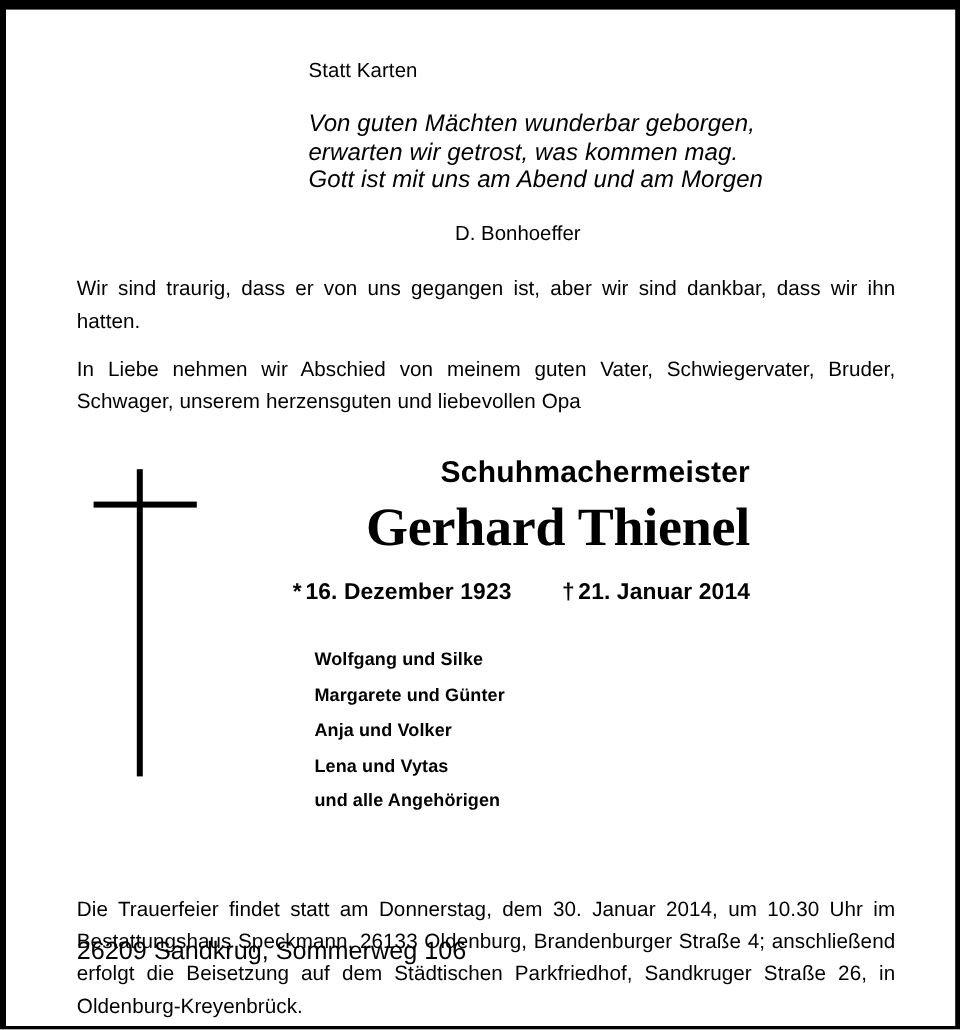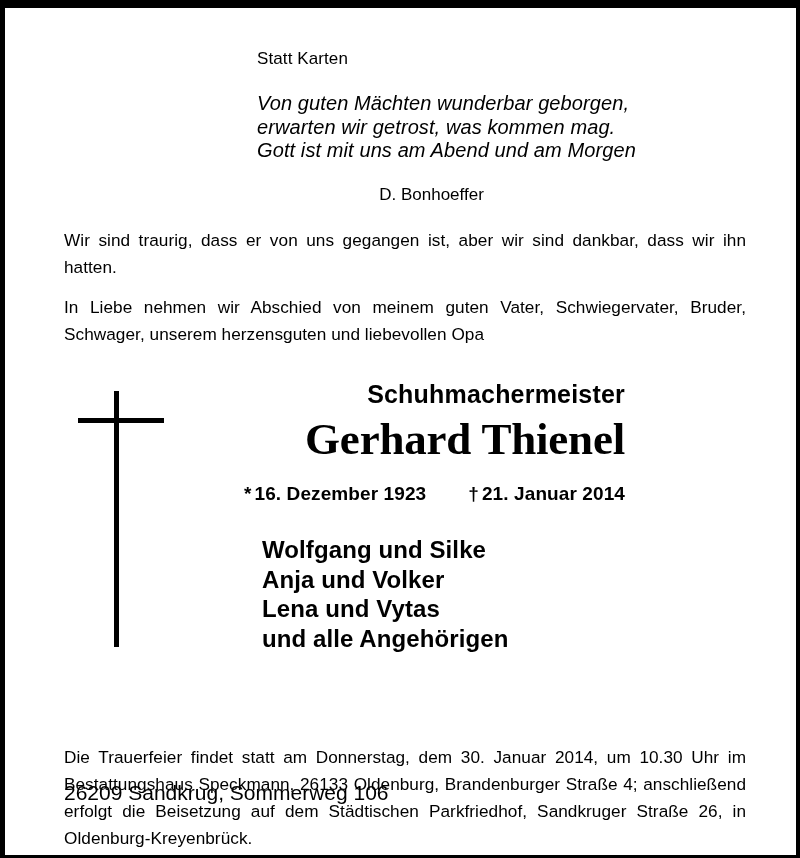--- a/index.html
+++ b/index.html
@@ -136,21 +136,21 @@
     line-height: 25px;
     letter-spacing: 0.1px;
   }
   .date-birth { margin-right: 42px; }
   .date-symbol { margin-right: 3px; }
 
   
   .survivors {
     left: 257px;
     top: 527px;
-    font-size: 24px;
+    font-size: 15px;
     font-weight: bold;
     line-height: 29.5px;
     letter-spacing: 0.1px;
   }
   .survivor-line { white-space: nowrap; }
 </style>
 </head>
 <body>
 
 <div class="notice-frame">
@@ -178,20 +178,21 @@
     <div class="abs name-block">
       <div class="profession">Schuhmachermeister</div>
       <div class="deceased-name">Gerhard Thienel</div>
       <div class="dates-row">
         <span class="date-birth"><span class="date-symbol">*</span><span>16. Dezember 1923</span></span><span><span class="date-symbol">†</span><span>21. Januar 2014</span></span>
       </div>
     </div>
 
     <div class="abs survivors">
       <div class="survivor-line">Wolfgang und Silke</div>
+      <div class="survivor-line">Margarete und Günter</div>
       <div class="survivor-line">Anja und Volker</div>
       <div class="survivor-line">Lena und Vytas</div>
       <div class="survivor-line">und alle Angehörigen</div>
     </div>
 
     <div class="abs address-line">26209 Sandkrug, Sommerweg 106</div>
 
     <div class="abs body-para p-funeral">Die Trauerfeier findet statt am Donnerstag, dem 30. Januar 2014, um 10.30 Uhr im Bestattungshaus Speckmann, 26133 Oldenburg, Brandenburger Straße 4; anschließend erfolgt die Beisetzung auf dem Städtischen Parkfriedhof, Sandkruger Straße 26, in Oldenburg-Kreyenbrück.</div>
 
   </div>

